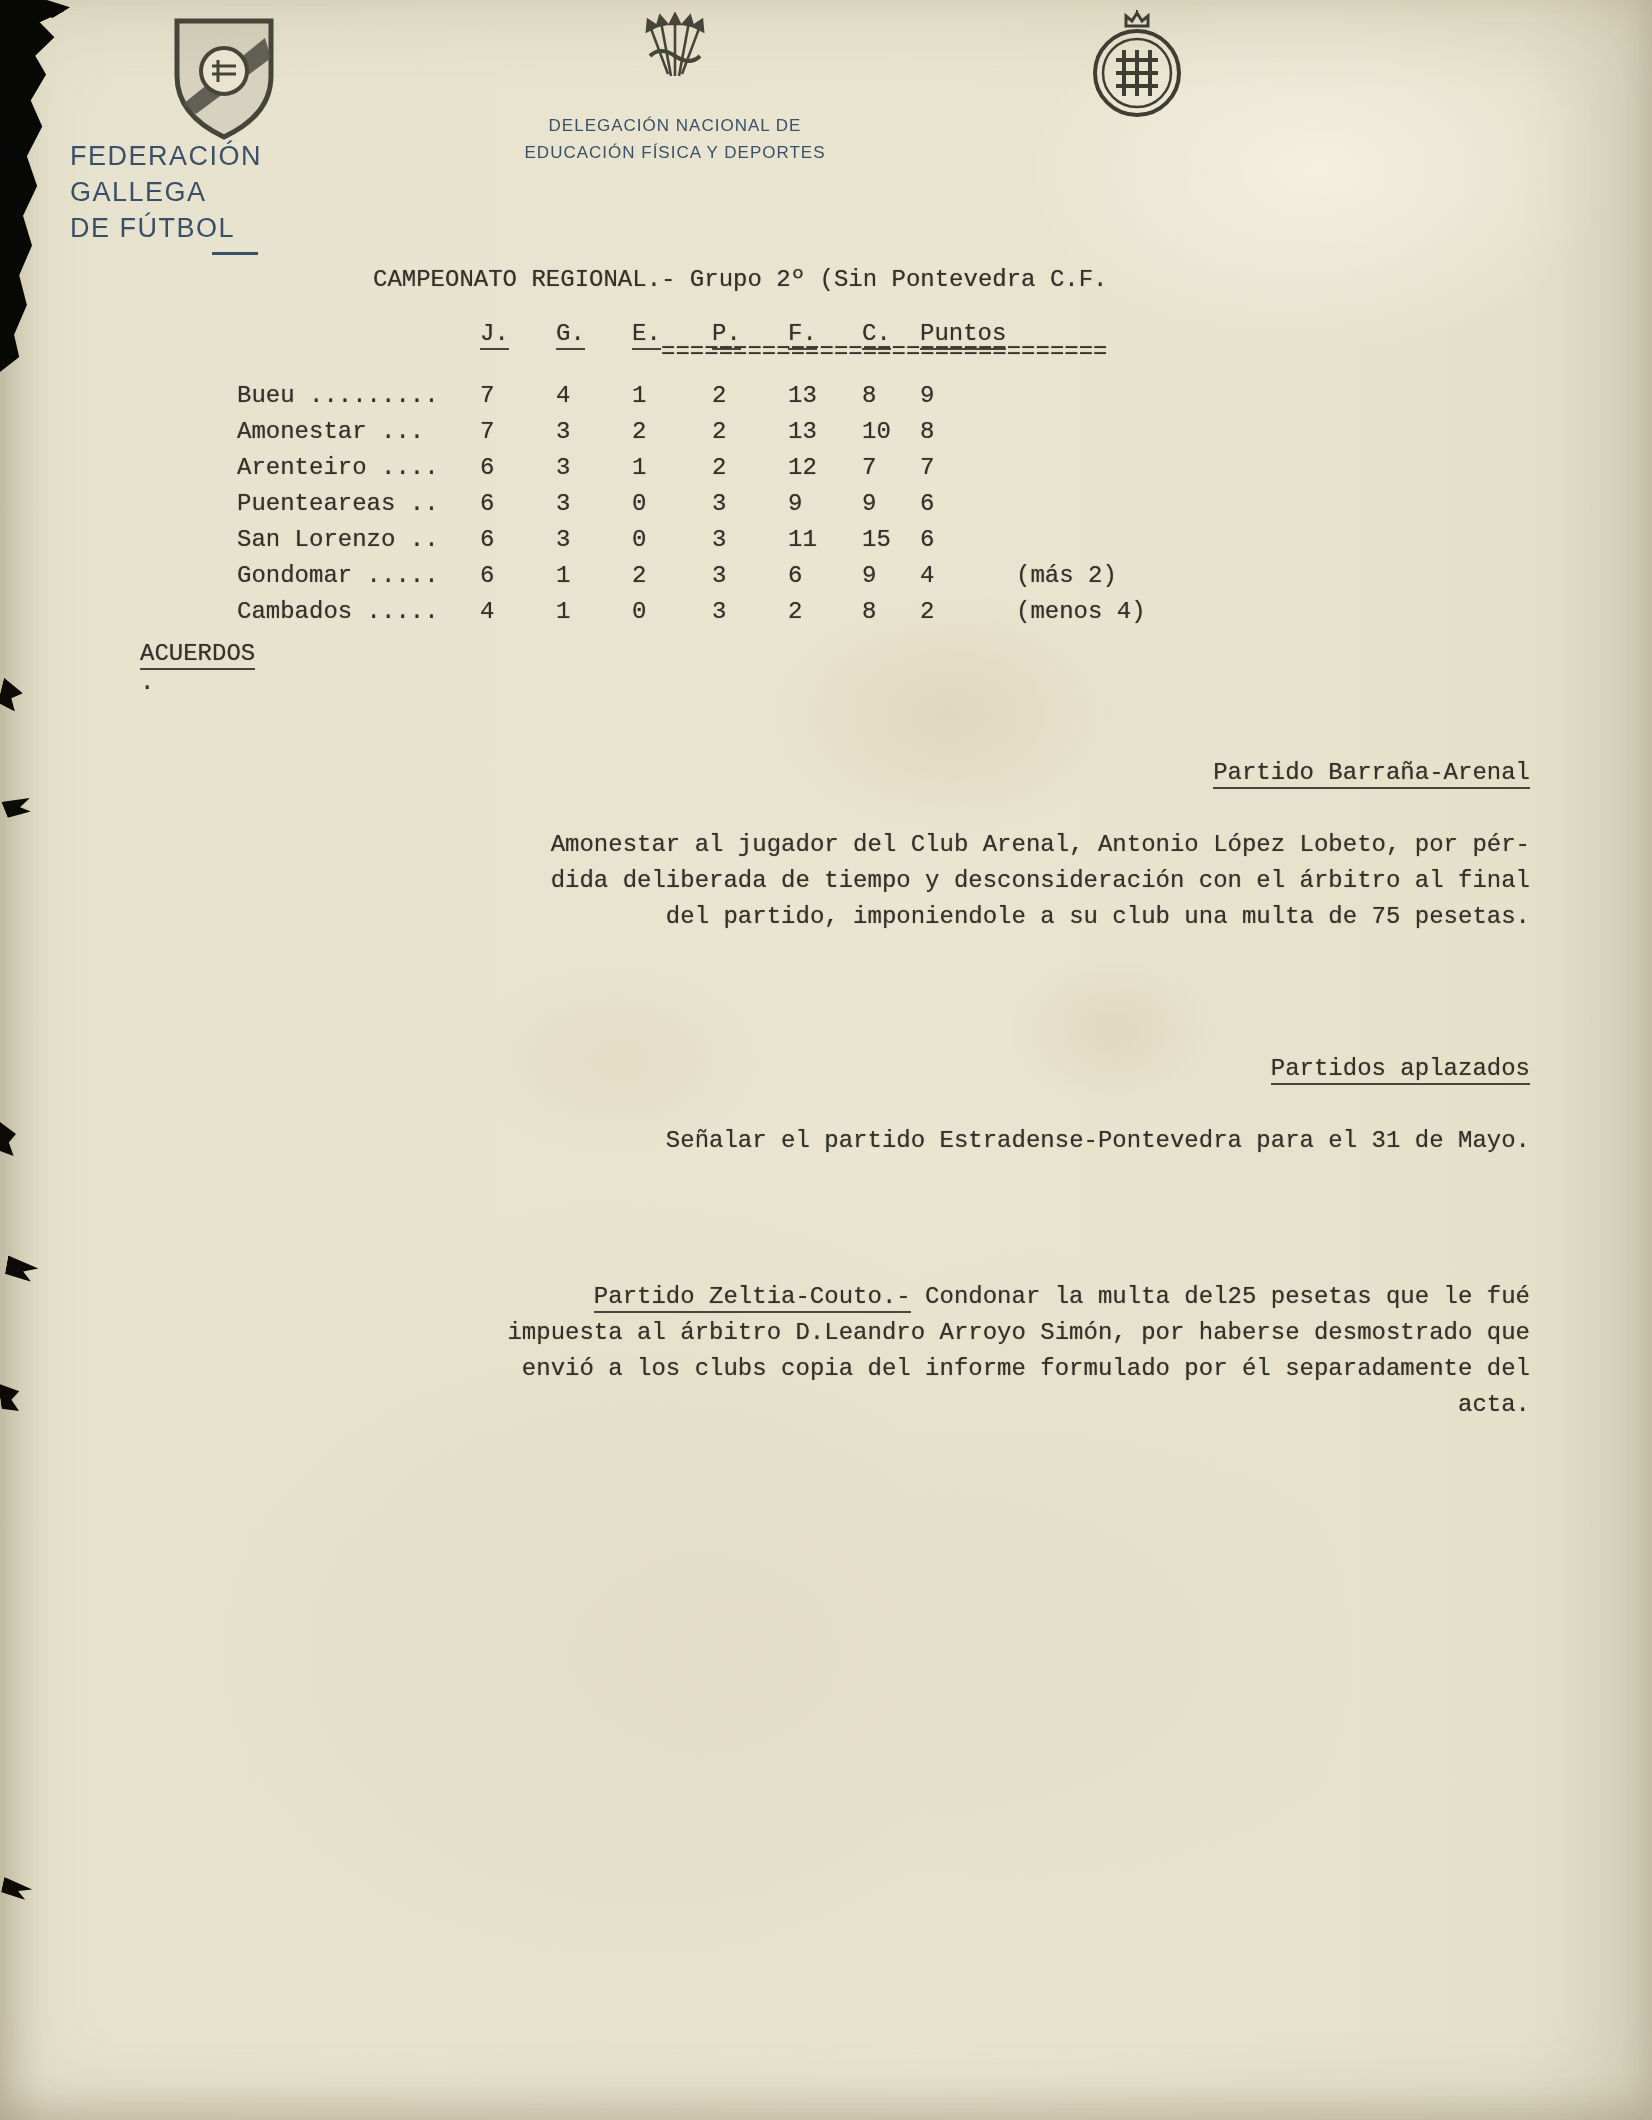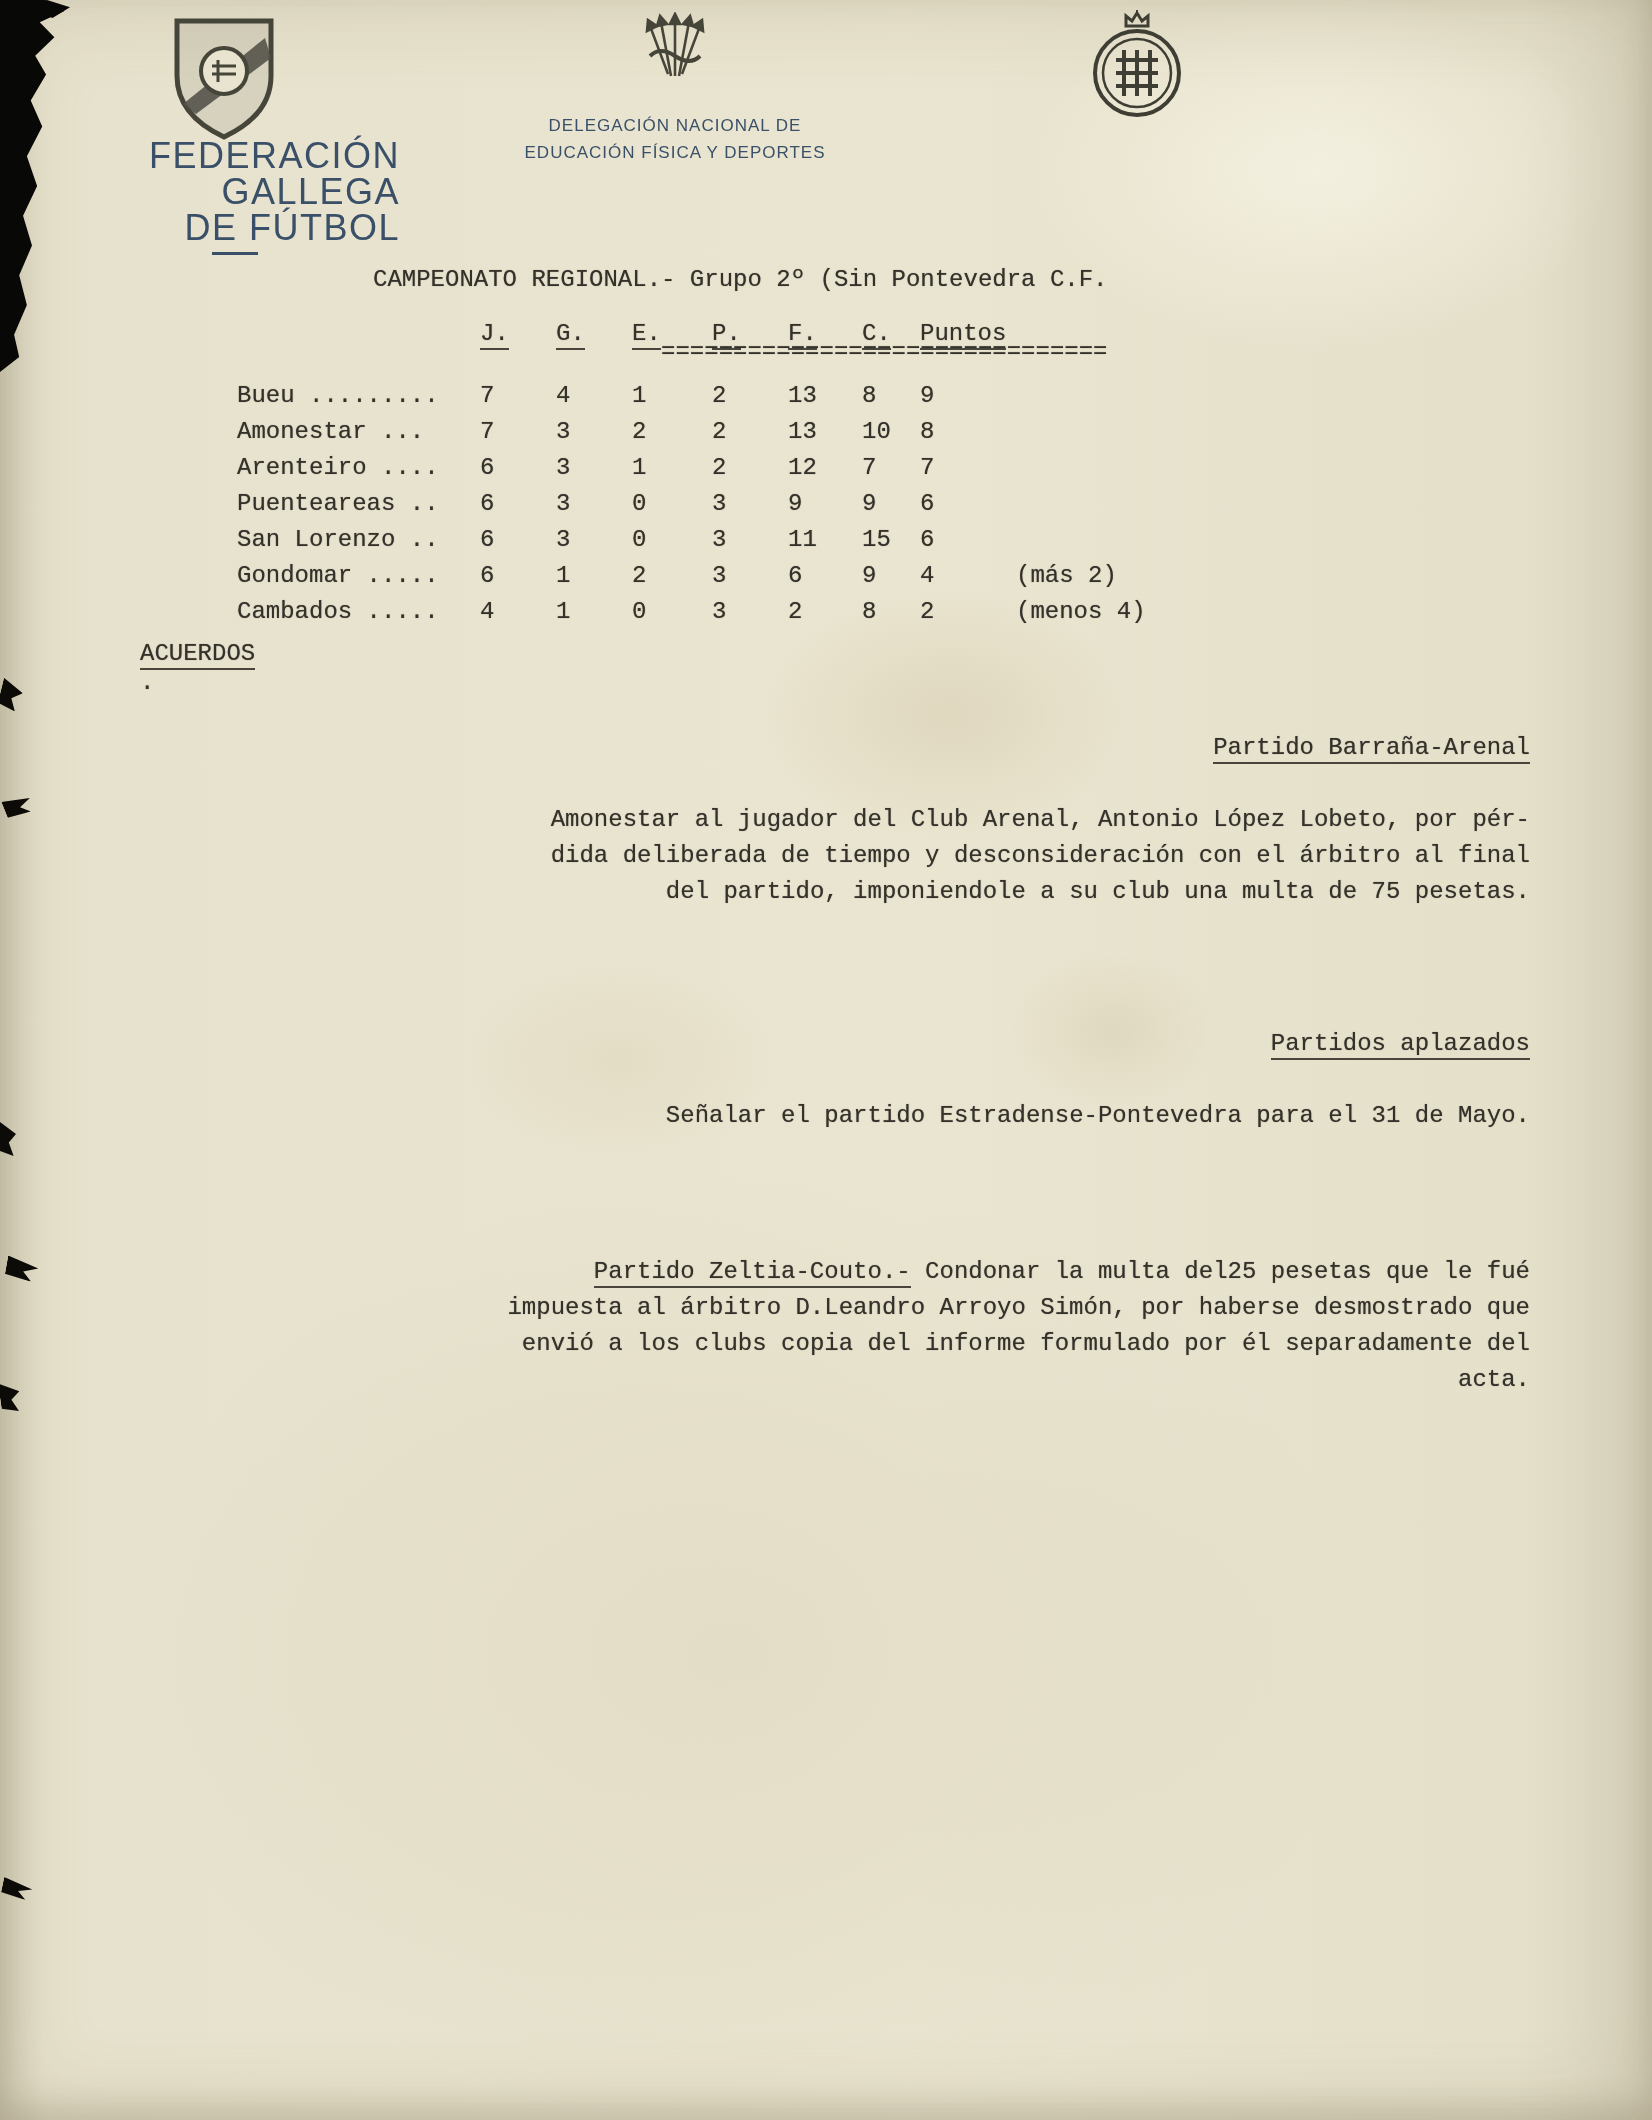--- a/index.html
+++ b/index.html
@@ -19,22 +19,22 @@
     box-shadow: inset 0 0 90px rgba(110,95,60,0.20), inset 0 -14px 30px rgba(90,78,48,0.18);
   }
 
   
   .typed { font-size: 24px; line-height: 36px; text-shadow: 0 0 1px rgba(45,42,35,0.55); white-space: pre-line; text-align: right; }
   .u { border-bottom: 2px solid rgba(50,47,40,0.88); padding-bottom: 1px; }
 
   
   .print { font-family: "Liberation Sans", "DejaVu Sans", sans-serif; font-weight: normal; color: #3a5069; }
 
-  .org-name { position: absolute; left: 70px; top: 138px; width: 330px; text-align: right;
-              font-size: 36px; line-height: 36px; letter-spacing: 1.5px; }
+  .org-name { position: absolute; left: 70px; top: 138px; width: 330px; text-align: left;
+              font-size: 27px; line-height: 36px; letter-spacing: 1.5px; }
   .org-rule { width: 46px; border-bottom: 3px solid #3a5069; margin: 6px auto 0; }
 
   .center-org { position: absolute; left: 505px; top: 112px; width: 340px; text-align: center;
                 font-size: 17px; line-height: 27px; letter-spacing: 1px; }
 
   .crest-left   { position: absolute; left: 168px; top: 14px; width: 112px; height: 128px; }
   .center-emblem{ position: absolute; left: 642px; top: 12px; width: 66px; height: 70px; }
   .crest-right  { position: absolute; left: 1086px; top: 10px; width: 102px; height: 110px; }
 
   .doc-title { position: absolute; left: 373px; top: 226px; }
@@ -42,21 +42,21 @@
 
   .standings { position: absolute; left: 237px; top: 316px; width: 1280px; }
   .thead, .trow { display: grid; grid-template-columns: 243px 76px 76px 80px 76px 74px 58px 96px 1fr;
                   font-size: 24px; line-height: 36px; text-shadow: 0 0 1px rgba(45,42,35,0.55); }
   .thead { margin-bottom: 26px; }
   .td, .th { white-space: pre; }
 
   .acuerdos-head { position: absolute; left: 140px; top: 600px; width: 1000px; text-align: left; }
   .acuerdos-dot { line-height: 22px; }
 
-  .body-text { position: absolute; left: 140px; top: 658px; width: 1390px; }
+  .body-text { position: absolute; left: 140px; top: 683px; width: 1390px; }
   .indent { text-indent: 36px; }
   .sec2-h { margin-top: 8px; }
   .sec2-p { margin-bottom: 12px; }
 
   
   .tear-main { position: absolute; left: 0; top: 0; width: 64px; height: 372px; background: #080806;
     clip-path: polygon(0% 0%, 70% 0%, 100% 3%, 62% 6%, 85% 10%, 55% 15%, 72% 20%, 48% 27%, 66% 34%, 42% 42%, 58% 50%, 36% 58%, 50% 66%, 30% 74%, 42% 82%, 22% 90%, 30% 96%, 0% 100%); }
   .tear-top { position: absolute; left: 24px; top: 0; width: 46px; height: 18px; background: #080806;
     clip-path: polygon(0 25%, 50% 0, 100% 40%, 62% 100%, 22% 55%); }
   .speck { position: absolute; background: #0c0b08; clip-path: polygon(0 0, 100% 35%, 55% 60%, 85% 100%, 0 85%); }

